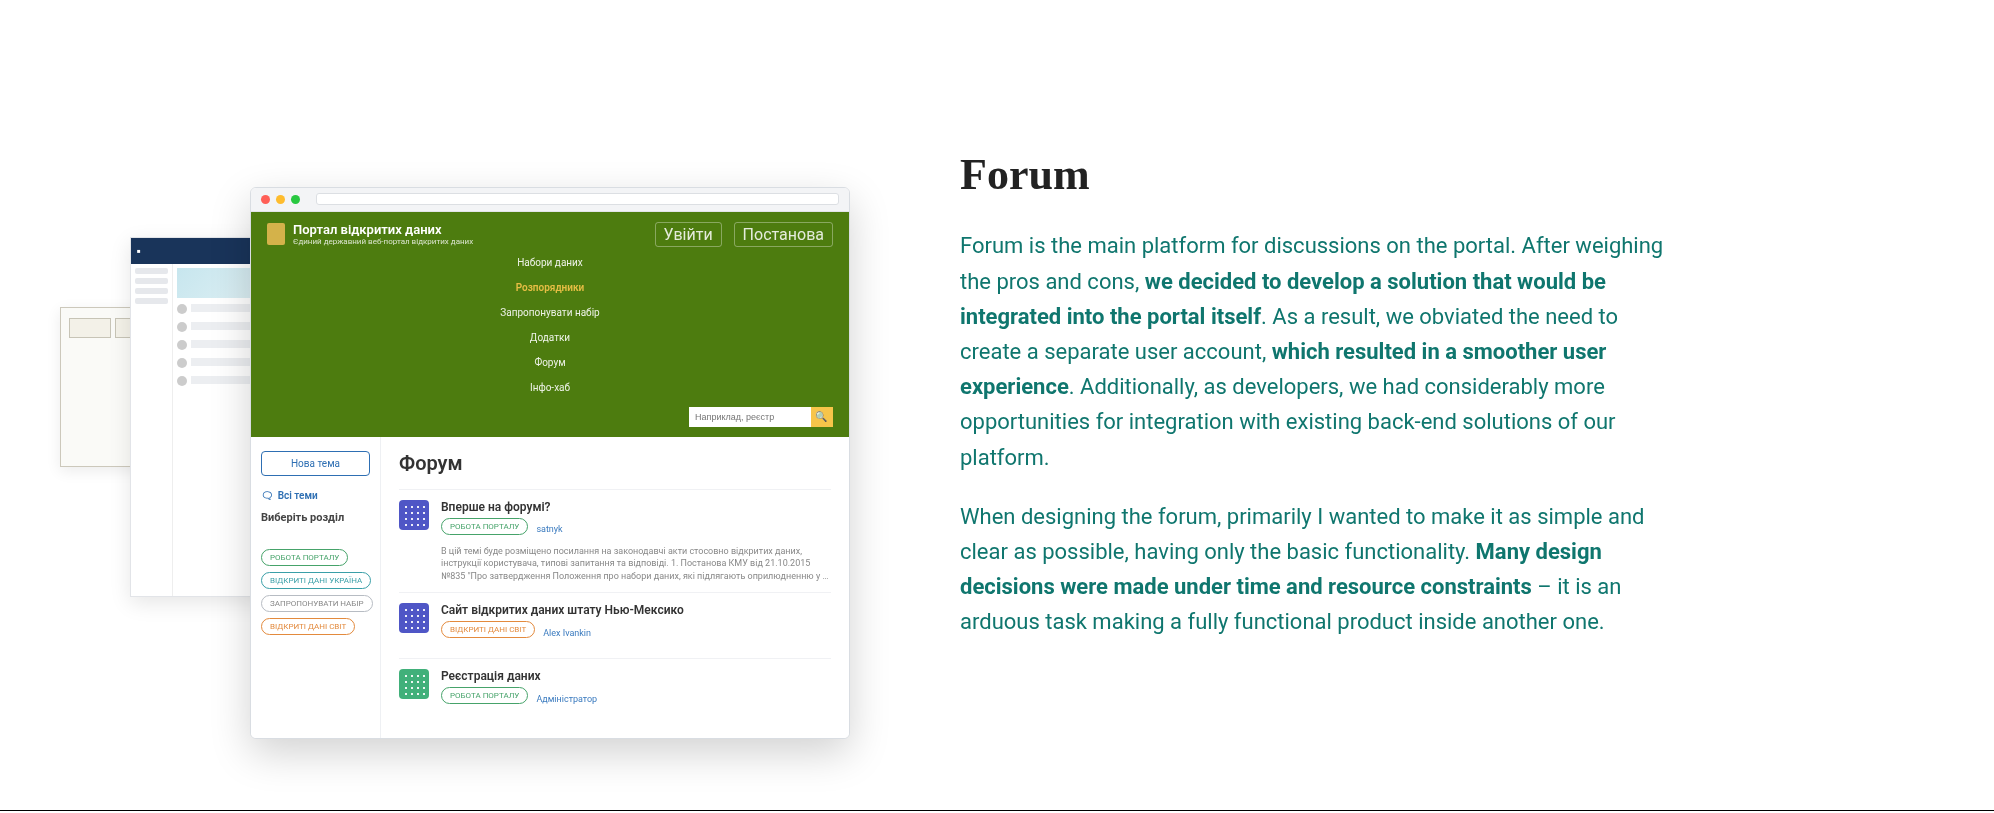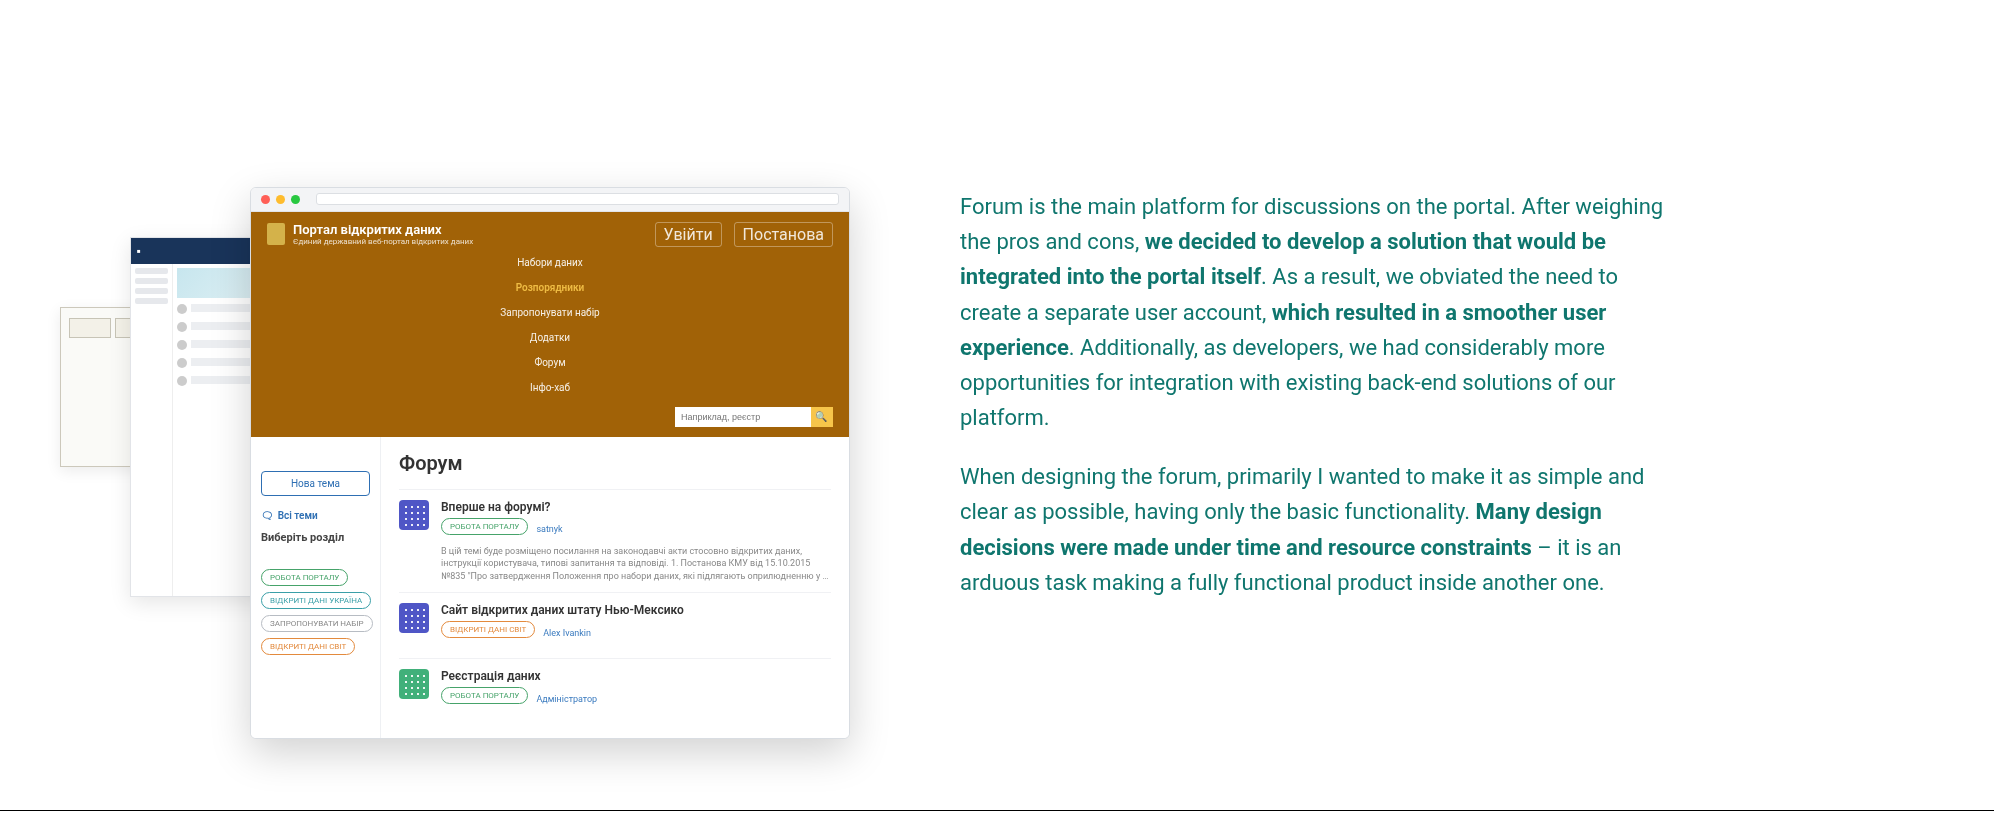--- a/index.html
+++ b/index.html
@@ -100,42 +100,42 @@
     height:24px;
     background:#f3f4f6;
     border-bottom:1px solid #e2e4e8;
     display:flex; align-items:center;
     padding:0 10px; gap:6px;
   }
   .b-dot{width:9px;height:9px;border-radius:50%;}
   .b-dot.r{background:#ff5f57;} .b-dot.y{background:#febc2e;} .b-dot.g{background:#28c840;}
   .b-url{ flex:1; margin-left:10px; height:12px; background:#fff; border:1px solid #dcdfe3; border-radius:3px;}
   .b-hdr{
-    background:#a16207;
+    background:#4d7c0f;
     color:#fff;
     padding:10px 16px 0 16px;
   }
   .b-hdr-top{display:flex; align-items:center; justify-content:space-between;}
   .brand{display:flex; align-items:center; gap:8px;}
   .brand .crest{width:18px;height:22px;background:#d4b24a;border-radius:2px;}
   .brand-titles{display:flex;flex-direction:column;}
   .brand-title{font-weight:600;font-size:13px;}
   .brand-sub{font-size:8px;opacity:.8;}
   .auth{display:flex;gap:12px;font-size:16px;}
   .auth a{color:#fff;opacity:.85;border:1px solid rgba(255,255,255,.4);padding:2px 8px;border-radius:3px;}
   .nav-row{display:flex;align-items:center;gap:14px;margin-top:10px;padding-bottom:10px;font-size:11px;flex-direction:column;}
   .nav-row a{color:#fff;opacity:.9;white-space:nowrap;font-size:10px;}
   .nav-row a.active{color:#f7c54a;font-weight:600;}
   .search{margin-left:auto;display:flex;}
-  .search input{width:136px;height:20px;border:none;font-size:9px;padding:0 6px;color:#555;}
+  .search input{width:122px;height:20px;border:none;font-size:9px;padding:0 6px;color:#555;}
   .search .go{width:22px;height:20px;background:#f7c54a;display:flex;align-items:center;justify-content:center;font-size:10px;color:#333;}
 
   .b-body{display:flex;background:#fff;}
   .b-side{width:130px;padding:14px 10px;border-right:1px solid #eef0f3;}
-  .btn-new{border:1px solid #2e6fb3;color:#2e6fb3;font-size:10px;text-align:center;padding:6px 0;border-radius:4px;margin-bottom:14px;margin-top:20px;}
+  .btn-new{border:1px solid #2e6fb3;color:#2e6fb3;font-size:10px;text-align:center;padding:6px 0;border-radius:4px;margin-bottom:14px;}
   .all-topics{color:#2e6fb3;font-size:10px;font-weight:600;margin-bottom:10px;display:flex;align-items:center;gap:4px;}
   .sec-label{font-size:11px;font-weight:700;color:#444;margin-bottom:25px;}
   .pill{font-size:8px;border:1px solid;border-radius:10px;padding:3px 8px;margin-bottom:6px;display:inline-block;white-space:nowrap;}
   .pill.green{border-color:#46a36a;color:#46a36a;}
   .pill.teal{border-color:#3a9fa8;color:#3a9fa8;}
   .pill.gray{border-color:#b7bcc3;color:#888;}
   .pill.orange{border-color:#e38a3d;color:#e38a3d;}
 
   .b-main{flex:1;padding:14px 18px;}
   .page-title{font-size:20px;font-weight:600;color:#333;margin-bottom:14px;}
@@ -256,21 +256,21 @@
           <div class="page-title">Форум</div>
 
           <div class="topic">
             <div class="t-icon"></div>
             <div class="t-body">
               <div class="t-title">Вперше на форумі?</div>
               <div class="t-meta">
                 <span class="pill green">РОБОТА ПОРТАЛУ</span>
                 <span class="t-author">satnyk</span>
               </div>
-              <div class="t-desc">В цій темі буде розміщено посилання на законодавчі акти стосовно відкритих даних, інструкції користувача, типові запитання та відповіді. 1. Постанова КМУ від 15.10.2015 №835 "Про затвердження Положення про набори даних, які підлягають оприлюдненню у …</div>
+              <div class="t-desc">В цій темі буде розміщено посилання на законодавчі акти стосовно відкритих даних, інструкції користувача, типові запитання та відповіді. 1. Постанова КМУ від 21.10.2015 №835 "Про затвердження Положення про набори даних, які підлягають оприлюдненню у …</div>
             </div>
           </div>
 
           <div class="topic">
             <div class="t-icon"></div>
             <div class="t-body">
               <div class="t-title">Сайт відкритих даних штату Нью-Мексико</div>
               <div class="t-meta">
                 <span class="pill orange">ВІДКРИТІ ДАНІ СВІТ</span>
                 <span class="t-author">Alex Ivankin</span>
@@ -289,20 +289,21 @@
             </div>
           </div>
 
         </div>
       </div>
     </div>
 
   </div>
 
   <div class="right-col">
+    <h2 class="heading">Forum</h2>
     <p class="body">
       <span>Forum is the main platform for discussions on the portal. After weighing the pros and cons, </span><strong>we decided to develop a solution that would be integrated into the portal itself</strong><span>. As a result, we obviated the need to create a separate user account, </span><strong>which resulted in a smoother user experience</strong><span>. Additionally, as developers, we had considerably more opportunities for integration with existing back-end solutions of our platform.</span>
     </p>
     <p class="body">
       <span>When designing the forum, primarily I wanted to make it as simple and clear as possible, having only the basic functionality. </span><strong>Many design decisions were made under time and resource constraints</strong><span> – it is an arduous task making a fully functional product inside another one.</span>
     </p>
   </div>
 </div>
 
 <hr class="footer-rule">

